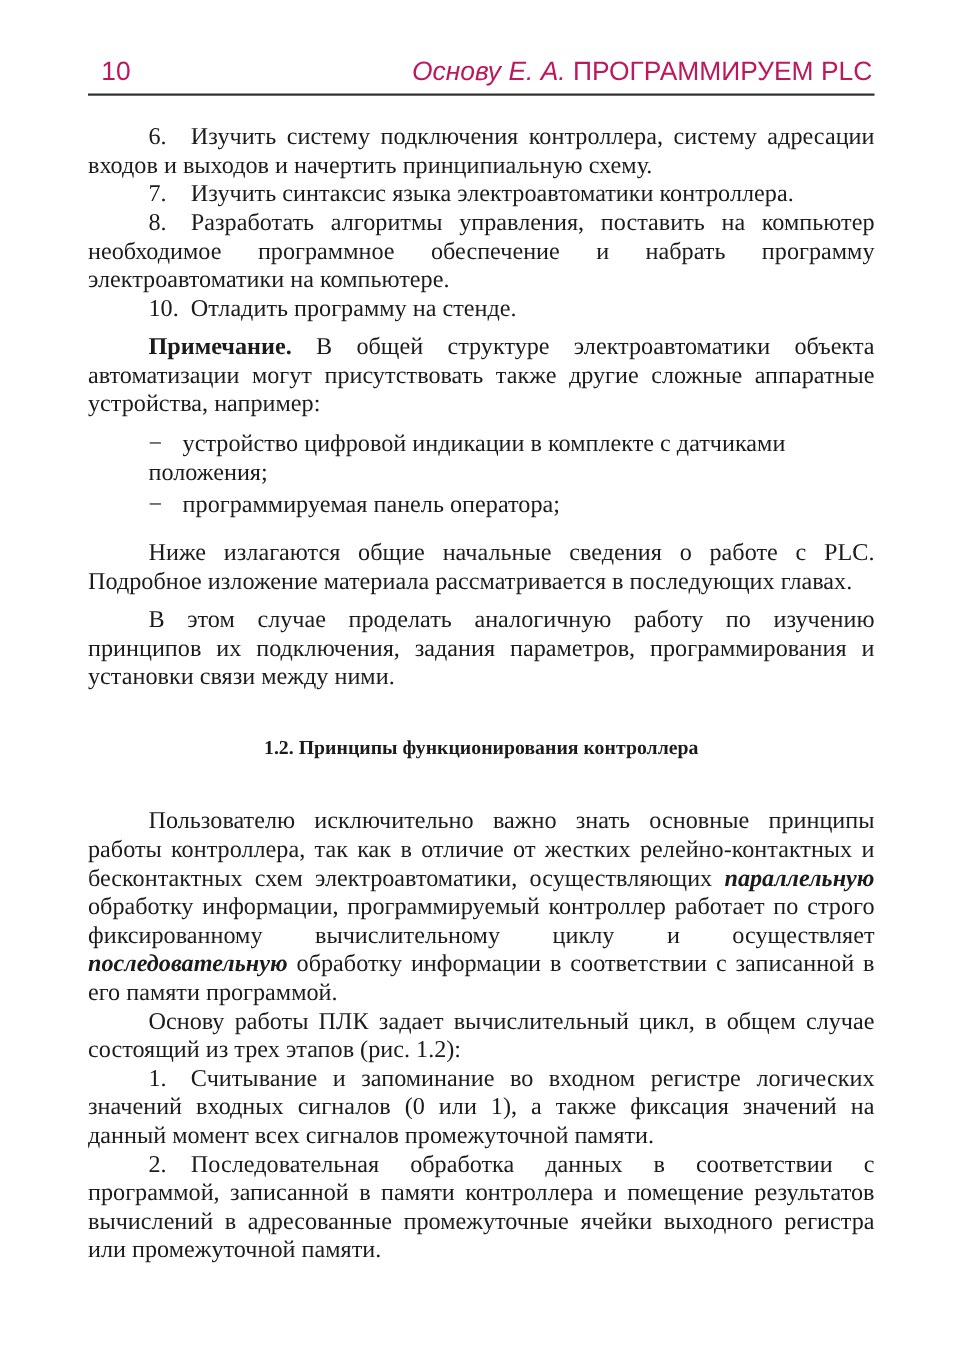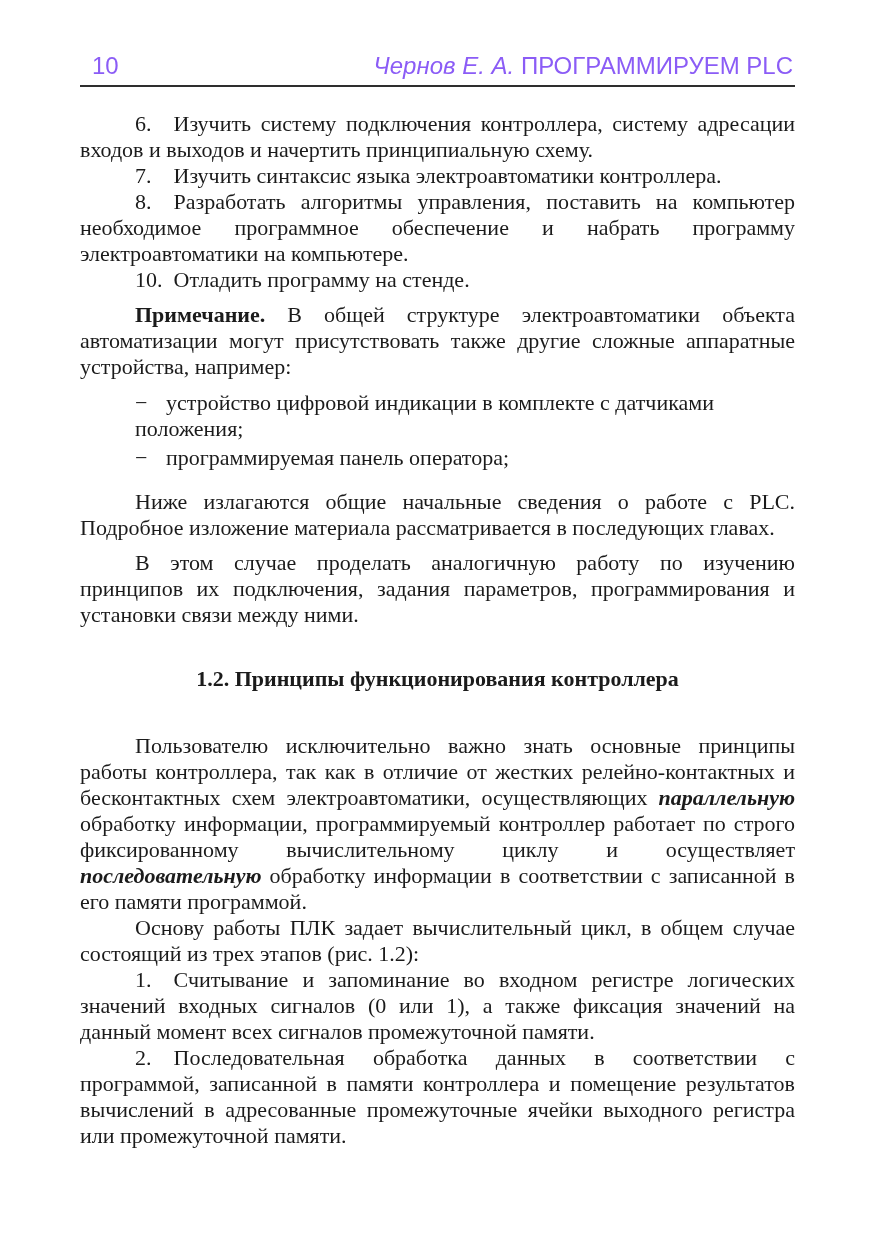--- a/index.html
+++ b/index.html
@@ -7,21 +7,21 @@
     width:875px;height:1241px;overflow:hidden;
     color:#1b1b1b;
     font-family:"Liberation Serif", serif;
   }
   .page{padding:52px 80px 0 80px;}
 
   
   .pg-header{
     display:flex;justify-content:space-between;align-items:baseline;
     font-family:"Liberation Sans", sans-serif;
-    font-size:24px;color:#8b5cf6;line-height:28px;
+    font-size:24px;color:#be185d;line-height:28px;
     padding:0 2px 0 12px;
   }
   .pg-header .author{font-style:italic;}
   .rule{border:none;border-top:2px solid #2e2e2e;margin:5px 0 0 0;}
 
   
   main{
     margin-top:24px;
     font-size:22px;line-height:26px;
     text-align:justify;
@@ -30,32 +30,32 @@
   p.note,p.lead{margin-top:9px;}
   p.follow{margin-top:0;}
   b{font-weight:bold;}
   i{font-style:italic;font-weight:bold;}
 
   .bullets{margin:10px 0 18px 0;}
   .bullet-item{padding-left:55px;margin:3px 0;text-align:left;}
   .dash{display:inline-block;width:31px;}
 
   h2.heading{
-    font-size:22px;font-weight:bold;text-align:center;
+    font-size:18px;font-weight:bold;text-align:center;
     margin:37px 0 40px 0;line-height:28px;text-indent:0;
   }
 </style>
 </head>
 <body>
 
 <div class="page">
   <header class="pg-header">
     <span>10</span>
     <span>
-      <span class="author">Чернов Е. А.</span>
+      <span class="author">Основу Е. А.</span>
       <span>ПРОГРАММИРУЕМ PLC</span>
     </span>
   </header>
   <hr class="rule">
   <main>
       <p class="para item">6. Изучить систему подключения контроллера, систему адресации входов и выходов и начертить принципиальную схему.</p>
       <p class="para item">7. Изучить синтаксис языка электроавтоматики контроллера.</p>
       <p class="para item">8. Разработать алгоритмы управления, поставить на компьютер необходимое программное обеспечение и набрать программу электроавтоматики на компьютере.</p>
       <p class="para item">10. Отладить программу на стенде.</p>
       <p class="para note"><b>Примечание.</b> В общей структуре электроавтоматики объекта автоматизации могут присутствовать также другие сложные аппаратные устройства, например:</p>

